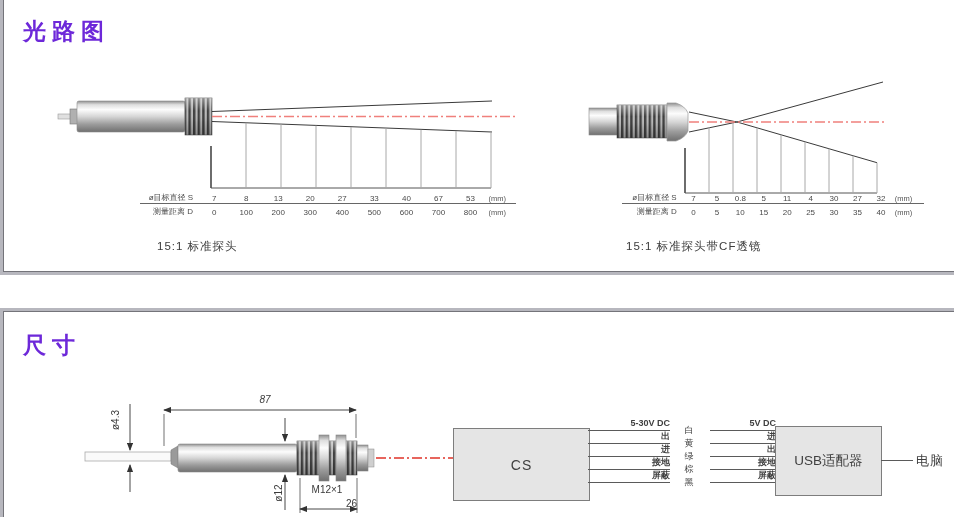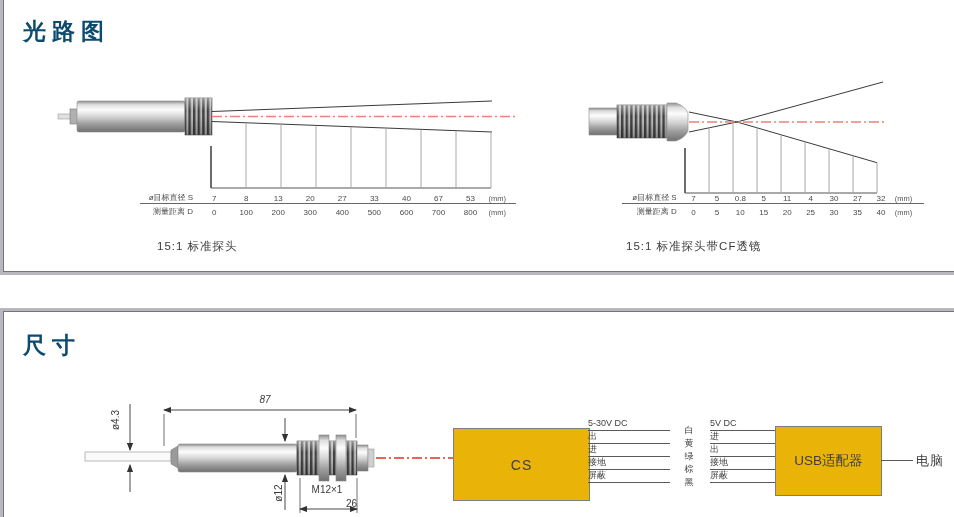--- a/index.html
+++ b/index.html
@@ -8,47 +8,47 @@
     background:#ffffff;color:#3a3a3a;
     font-family:"Liberation Sans","DejaVu Sans",sans-serif;
   }
   .panel{
     position:absolute;background:#fff;
     border:1px solid #74747a;outline:3px solid #b7b7be;
   }
   #panel-optical{left:3px;top:-6px;width:962px;height:276px;}
   #panel-dim{left:3px;top:311px;width:962px;height:230px;}
   .panel-title{
-    position:absolute;font-size:23px;font-weight:bold;color:#0c4a6e;
+    position:absolute;font-size:23px;font-weight:bold;color:#6d28d9;
     letter-spacing:6px;white-space:nowrap;
   }
   #title-optical{left:23px;top:16px;}
   #title-dim{left:23px;top:330px;}
   svg{position:absolute;overflow:visible;}
   .dtable{position:absolute;font-size:8px;color:#4a4a4a;}
   .trow{display:flex;height:13px;align-items:flex-end;}
   .trow.sep{border-bottom:1px solid #666;}
   .tlbl{text-align:right;padding-right:5px;white-space:nowrap;}
   .t1 .tlbl{width:58px;}
   .t2 .tlbl{width:56px;}
   .cell{text-align:center;}
   .t1 .cell{width:35px;}
   .t2 .cell{width:24px;}
   .unit{width:30px;text-align:left;padding-left:2px;font-size:7.5px;color:#555;}
   .caption{position:absolute;font-size:11.5px;color:#3c3c3c;letter-spacing:1px;white-space:nowrap;}
   .dimlabel{position:absolute;font-size:10px;color:#3a3a3a;text-align:center;white-space:nowrap;}
   .rot{transform:rotate(-90deg);}
   .wirebox{
-    position:absolute;border:1px solid #7d7d7d;background:#eab308;
+    position:absolute;border:1px solid #7d7d7d;background:#e5e5e5;
     display:flex;align-items:center;justify-content:center;color:#3f3f3f;
   }
   #box-cs{left:453px;top:428px;width:135px;height:71px;font-size:14px;letter-spacing:1px;}
   #box-usb{left:775px;top:426px;width:105px;height:68px;font-size:13.5px;}
   .wires{position:absolute;font-size:9px;color:#3f3f3f;}
-  .wire{height:12px;line-height:11px;text-align:left;border-bottom:1px solid #5a5a5a;}
+  .wire{height:12px;line-height:11px;text-align:right;border-bottom:1px solid #5a5a5a;font-weight:bold;}
   #wires-left{left:588px;top:418px;width:82px;}
   #wires-right{left:710px;top:418px;width:66px;}
   .colorcol{position:absolute;font-size:9px;color:#3f3f3f;width:14px;text-align:center;}
   .colorcol div{height:13px;line-height:13px;}
   #wire-colors{left:682px;top:424px;}
   #pc-line{position:absolute;left:881px;top:460px;width:32px;border-top:1px solid #5a5a5a;}
   #pc-label{position:absolute;left:916px;top:452px;font-size:13px;color:#3f3f3f;letter-spacing:1px;}
 </style>
 </head>
 <body>

